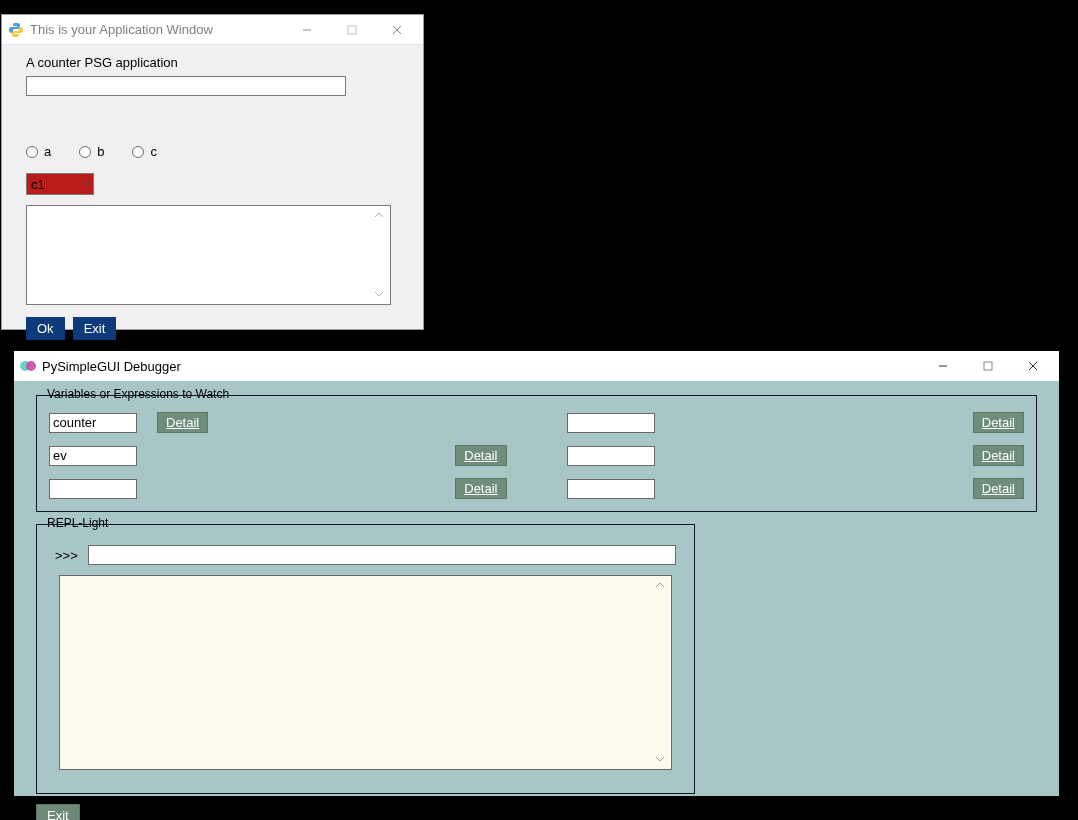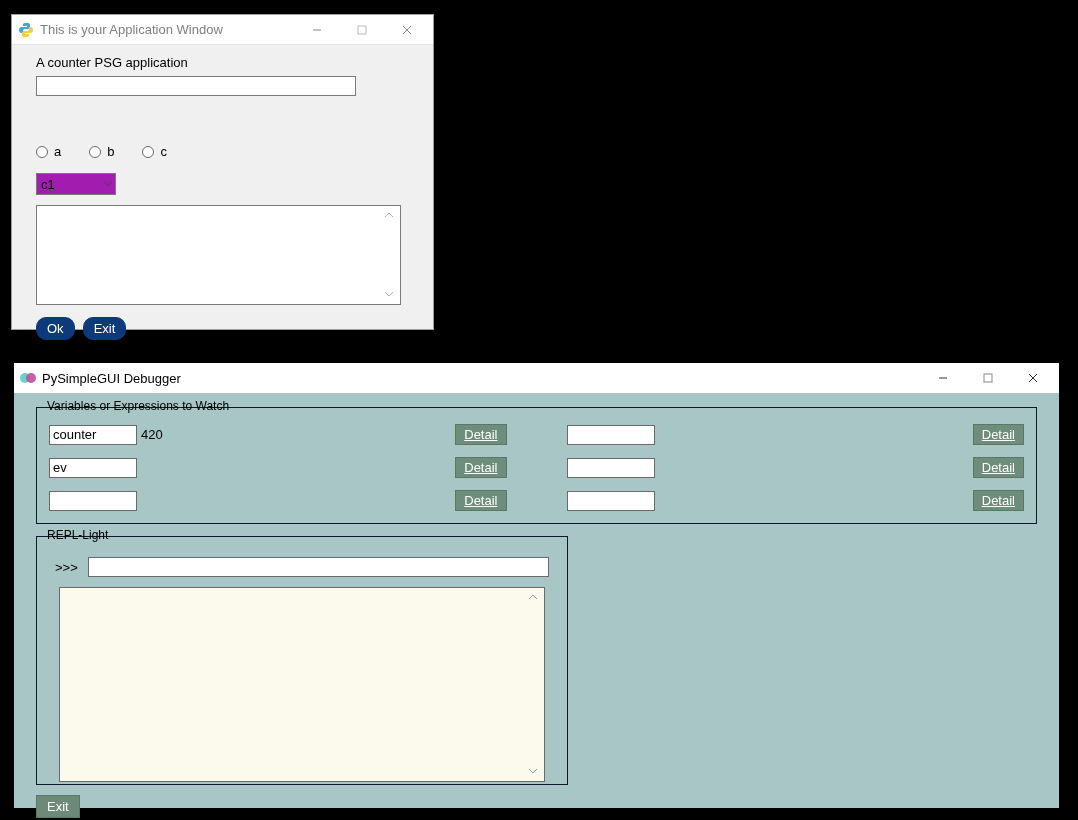--- a/index.html
+++ b/index.html
@@ -11,42 +11,42 @@
     font-family: "Segoe UI", Tahoma, sans-serif;
     font-size: 13px;
     color: #000;
     position: relative;
     overflow: hidden;
   }
 
   
   .win1 {
     position: absolute;
-    left: 11px;
+    left: 1px;
     top: 14px;
     width: 423px;
     height: 316px;
     background: #f0f0f0;
     border: 1px solid #9c9c9c;
   }
 
   
   .win2 {
     position: absolute;
     left: 14px;
     top: 351px;
     width: 1045px;
     height: 445px;
     background: #a8cfcf;  
     background: #9fb8b8;
     background: #a0c0c0;
     background: #a8c4c4;
     background: #a7c2c2;
   }
-  .win2 { background: #9eb8b9; margin-top: 12px; }
+  .win2 { background: #9eb8b9; }
   .win2 { background: #aac7c7; }
   .win2 { background: #a9c3c4; }
   .win2 { background: #a0bcbc; }
   .win2 { background: #aecccb; }
   .win2 { background: #a7c1c1; }
   
   .win2 { background: #a8c6c6; }
 
   
   .titlebar {
@@ -101,23 +101,23 @@
     display: inline-flex; align-items: center; gap: 6px;
   }
   .radio-dot {
     width: 12px; height: 12px;
     border: 1px solid #6a6a6a;
     border-radius: 50%;
     background: #fff;
   }
   .combo {
     margin-top: 14px;
-    width: 80px; height: 22px;
+    width: 68px; height: 22px;
     border: 1px solid #7a7a7a;
-    background: #a21caf;
+    background: #b91c1c;
     display: inline-flex; align-items: center;
     padding: 8px 4px;
     position: relative;
   }
   .combo-arrow {
     position: absolute; right: 2px; top: 50%; transform: translateY(-50%);
   }
   .ml-wrap {
     margin-top: 10px;
     width: 365px; height: 100px;
@@ -131,21 +131,20 @@
     color: #b0b0b0;
   }
   .btn-blue {
     background: #022a63; background: #022c66; background: #082f6d;
     background: #08306d;
     background: #0a3570;
     background: #0b3570;
     background: #063273;
     background: #073878;
     background: #0b3b78;
-    border-radius: 10px;
   }
   .btn-blue { background: #082f6d; }
   .btn-blue { background: #0a3672; }
   .btn-blue { background: #0b3b7d; }
   .btn-blue { background: #0b3b78; }
   .btn-blue { background: #082f6d; }
   
   .btn-blue {
     background: #0c3a7a;
     color: #fff;
@@ -182,21 +181,21 @@
 
   .watch-grid {
     display: flex;
     gap: 60px;
   }
   .watch-col {
     display: flex; flex-direction: column; gap: 12px;
     flex: 1 1 50%;
   }
   .watch-row {
-    display: flex; align-items: center; gap: 4px;
+    display: flex; align-items: center; gap: 20px;
   }
   .watch-input {
     width: 88px; height: 20px;
     border: 1px solid #6a6a6a;
     background: #fff;
     padding: 1px 3px;
     font-size: 13px;
   }
   .watch-value {
     flex: 1 1 auto;
@@ -213,23 +212,23 @@
     color: #fff;
     border: 1px solid #5a7865;
     padding: 2px 8px;
     font-size: 13px;
   }
   .btn-detail { background: #6d8a78; }
   .btn-detail { background: #6f8d7b; }
 
   .repl .legend { }
   .repl {
-    width: 532px;
+    width: 659px;
     margin-top: 12px;
-    padding-bottom: 2px;
+    padding-bottom: 23px;
   }
   .repl-prompt-row {
     display: flex; align-items: center; gap: 10px;
     padding: 4px 6px;
   }
   .repl-prompt { font-size: 13px; }
   .repl-input {
     flex: 1 1 auto; height: 20px;
     border: 1px solid #6a6a6a;
     background: #fff;
@@ -370,21 +369,20 @@
   <div class="win2-body">
 
     <div class="fieldset">
       <span class="legend">Variables or Expressions to Watch</span>
 
       <div class="watch-grid">
 
         <div class="watch-col">
           <div class="watch-row">
             <input class="watch-input" value="counter" style="">
-            <span class="watch-value">420</span>
             <button class="btn-detail">Detail</button>
           </div>
           <div class="watch-row">
             <input class="watch-input" value="ev" style="">
             <span class="watch-value"></span>
             <button class="btn-detail">Detail</button>
           </div>
           <div class="watch-row">
             <input class="watch-input" value="" style="">
             <span class="watch-value"></span>

